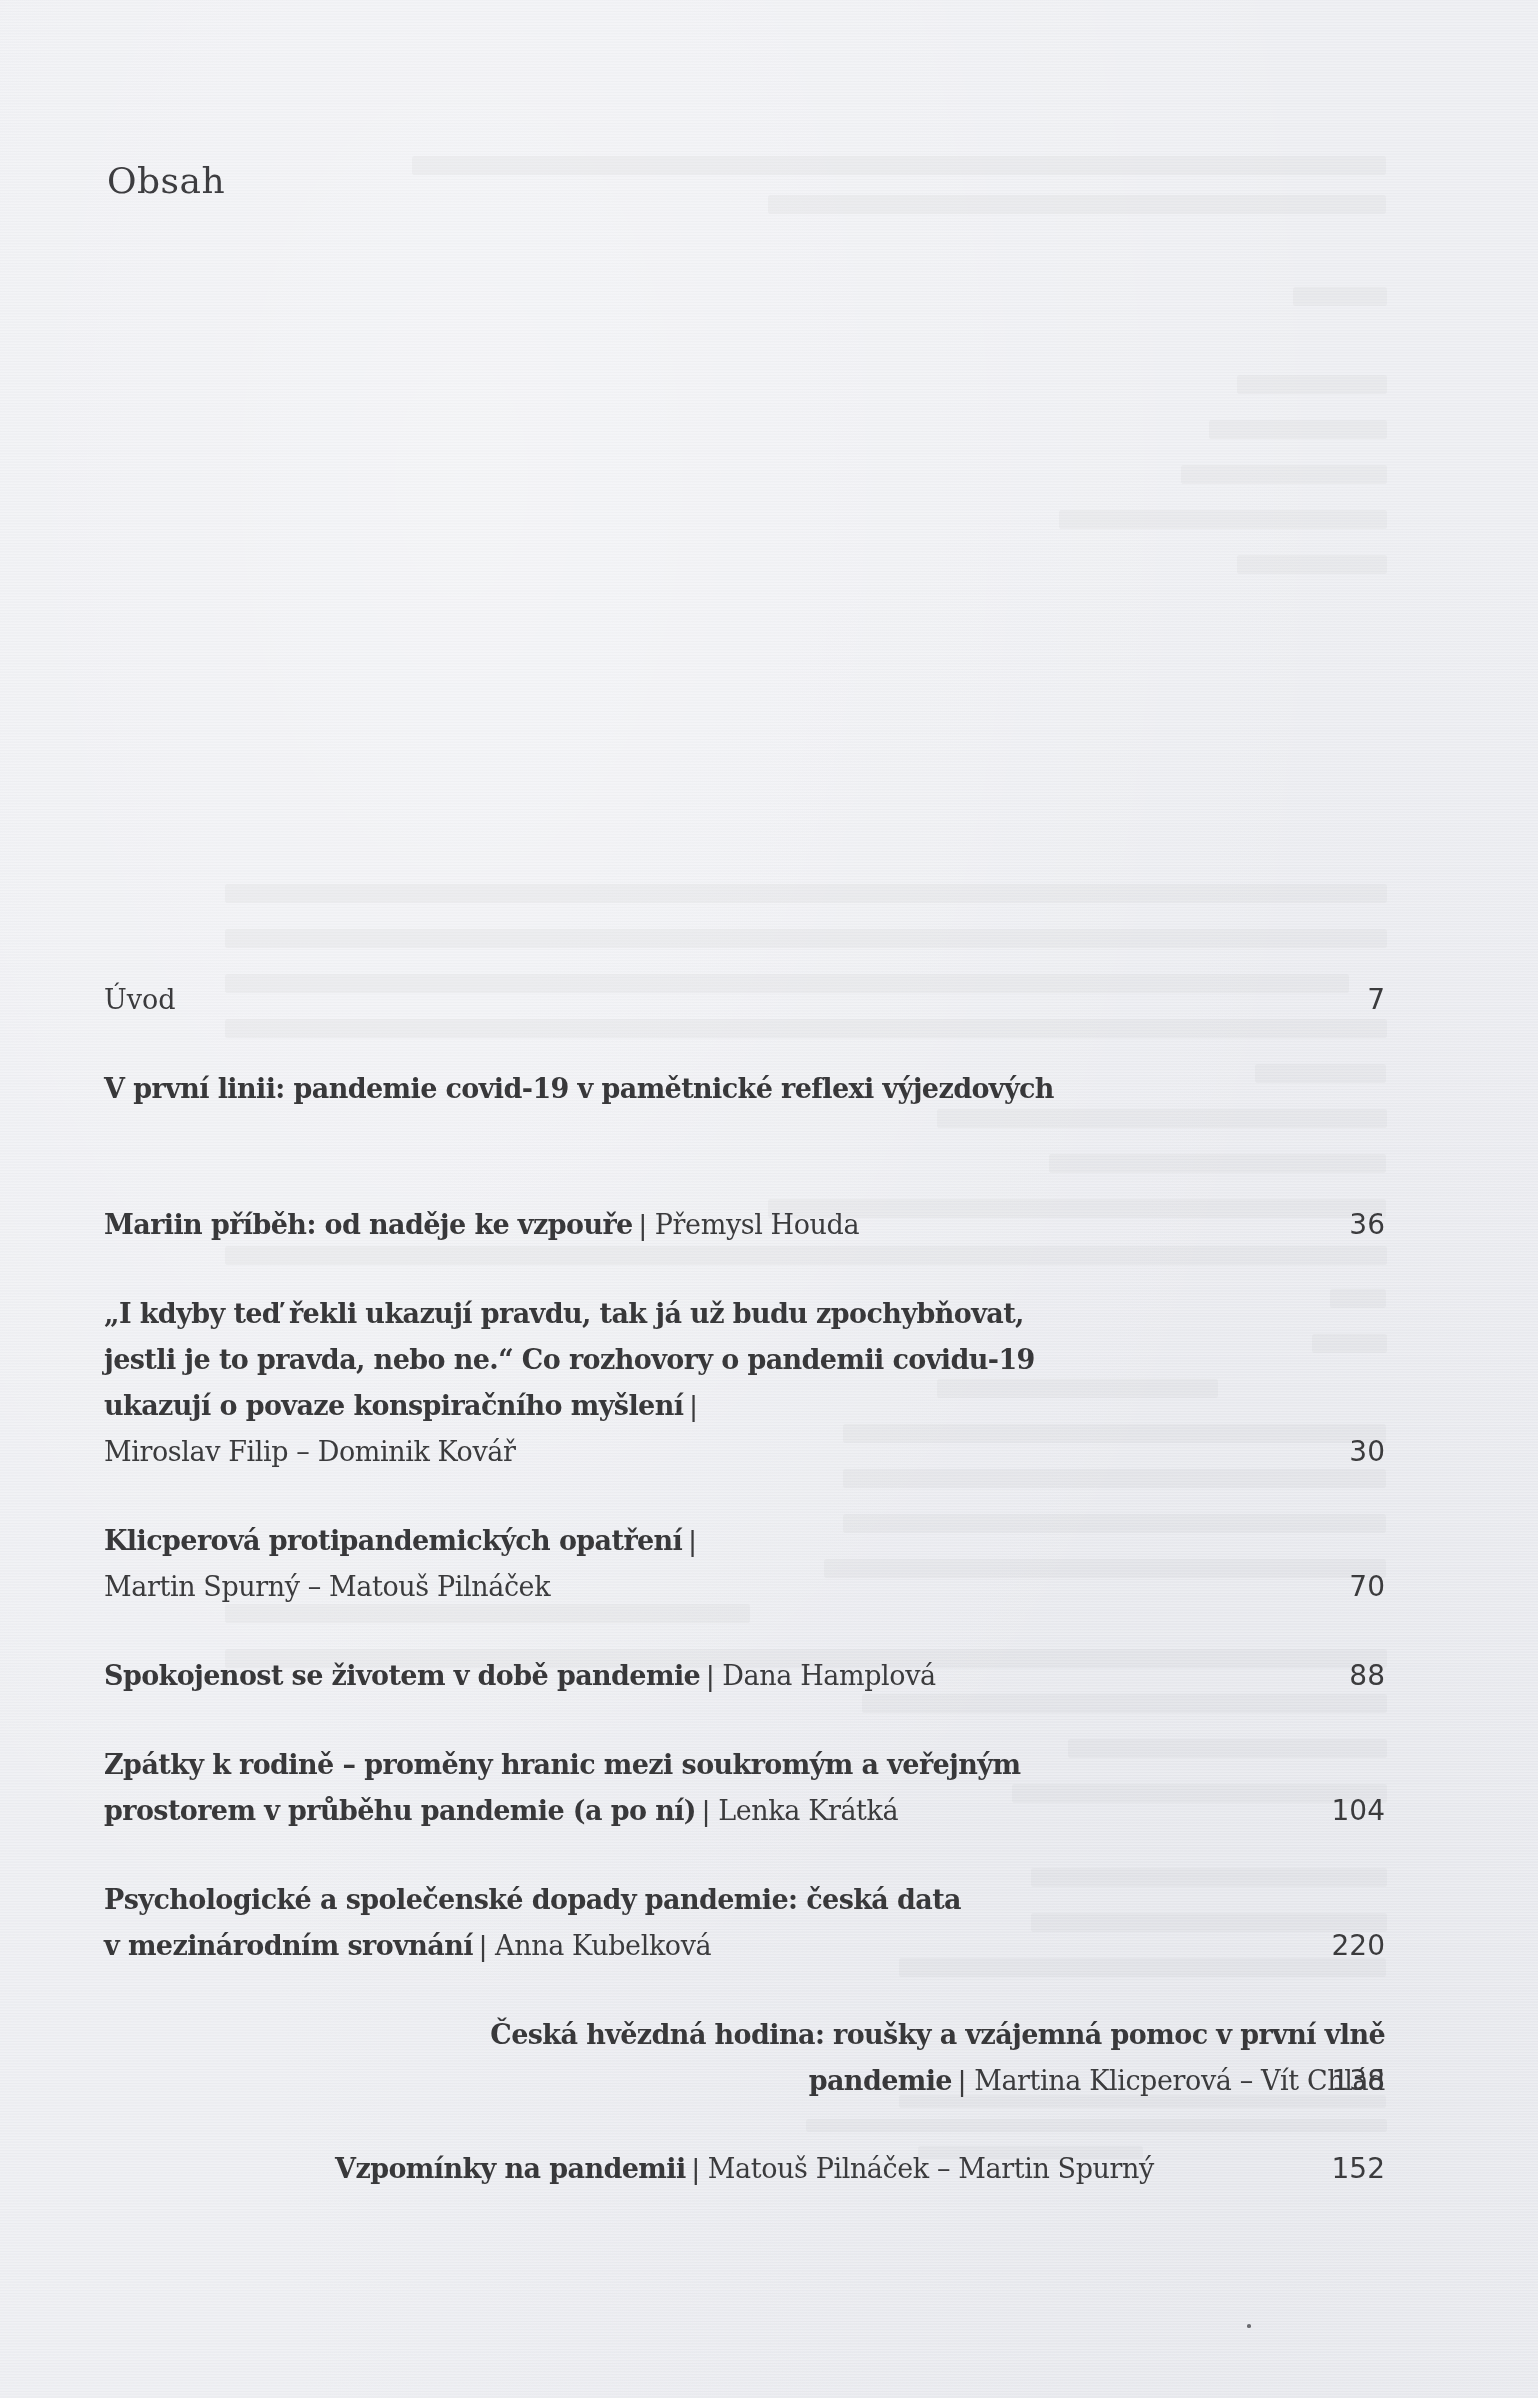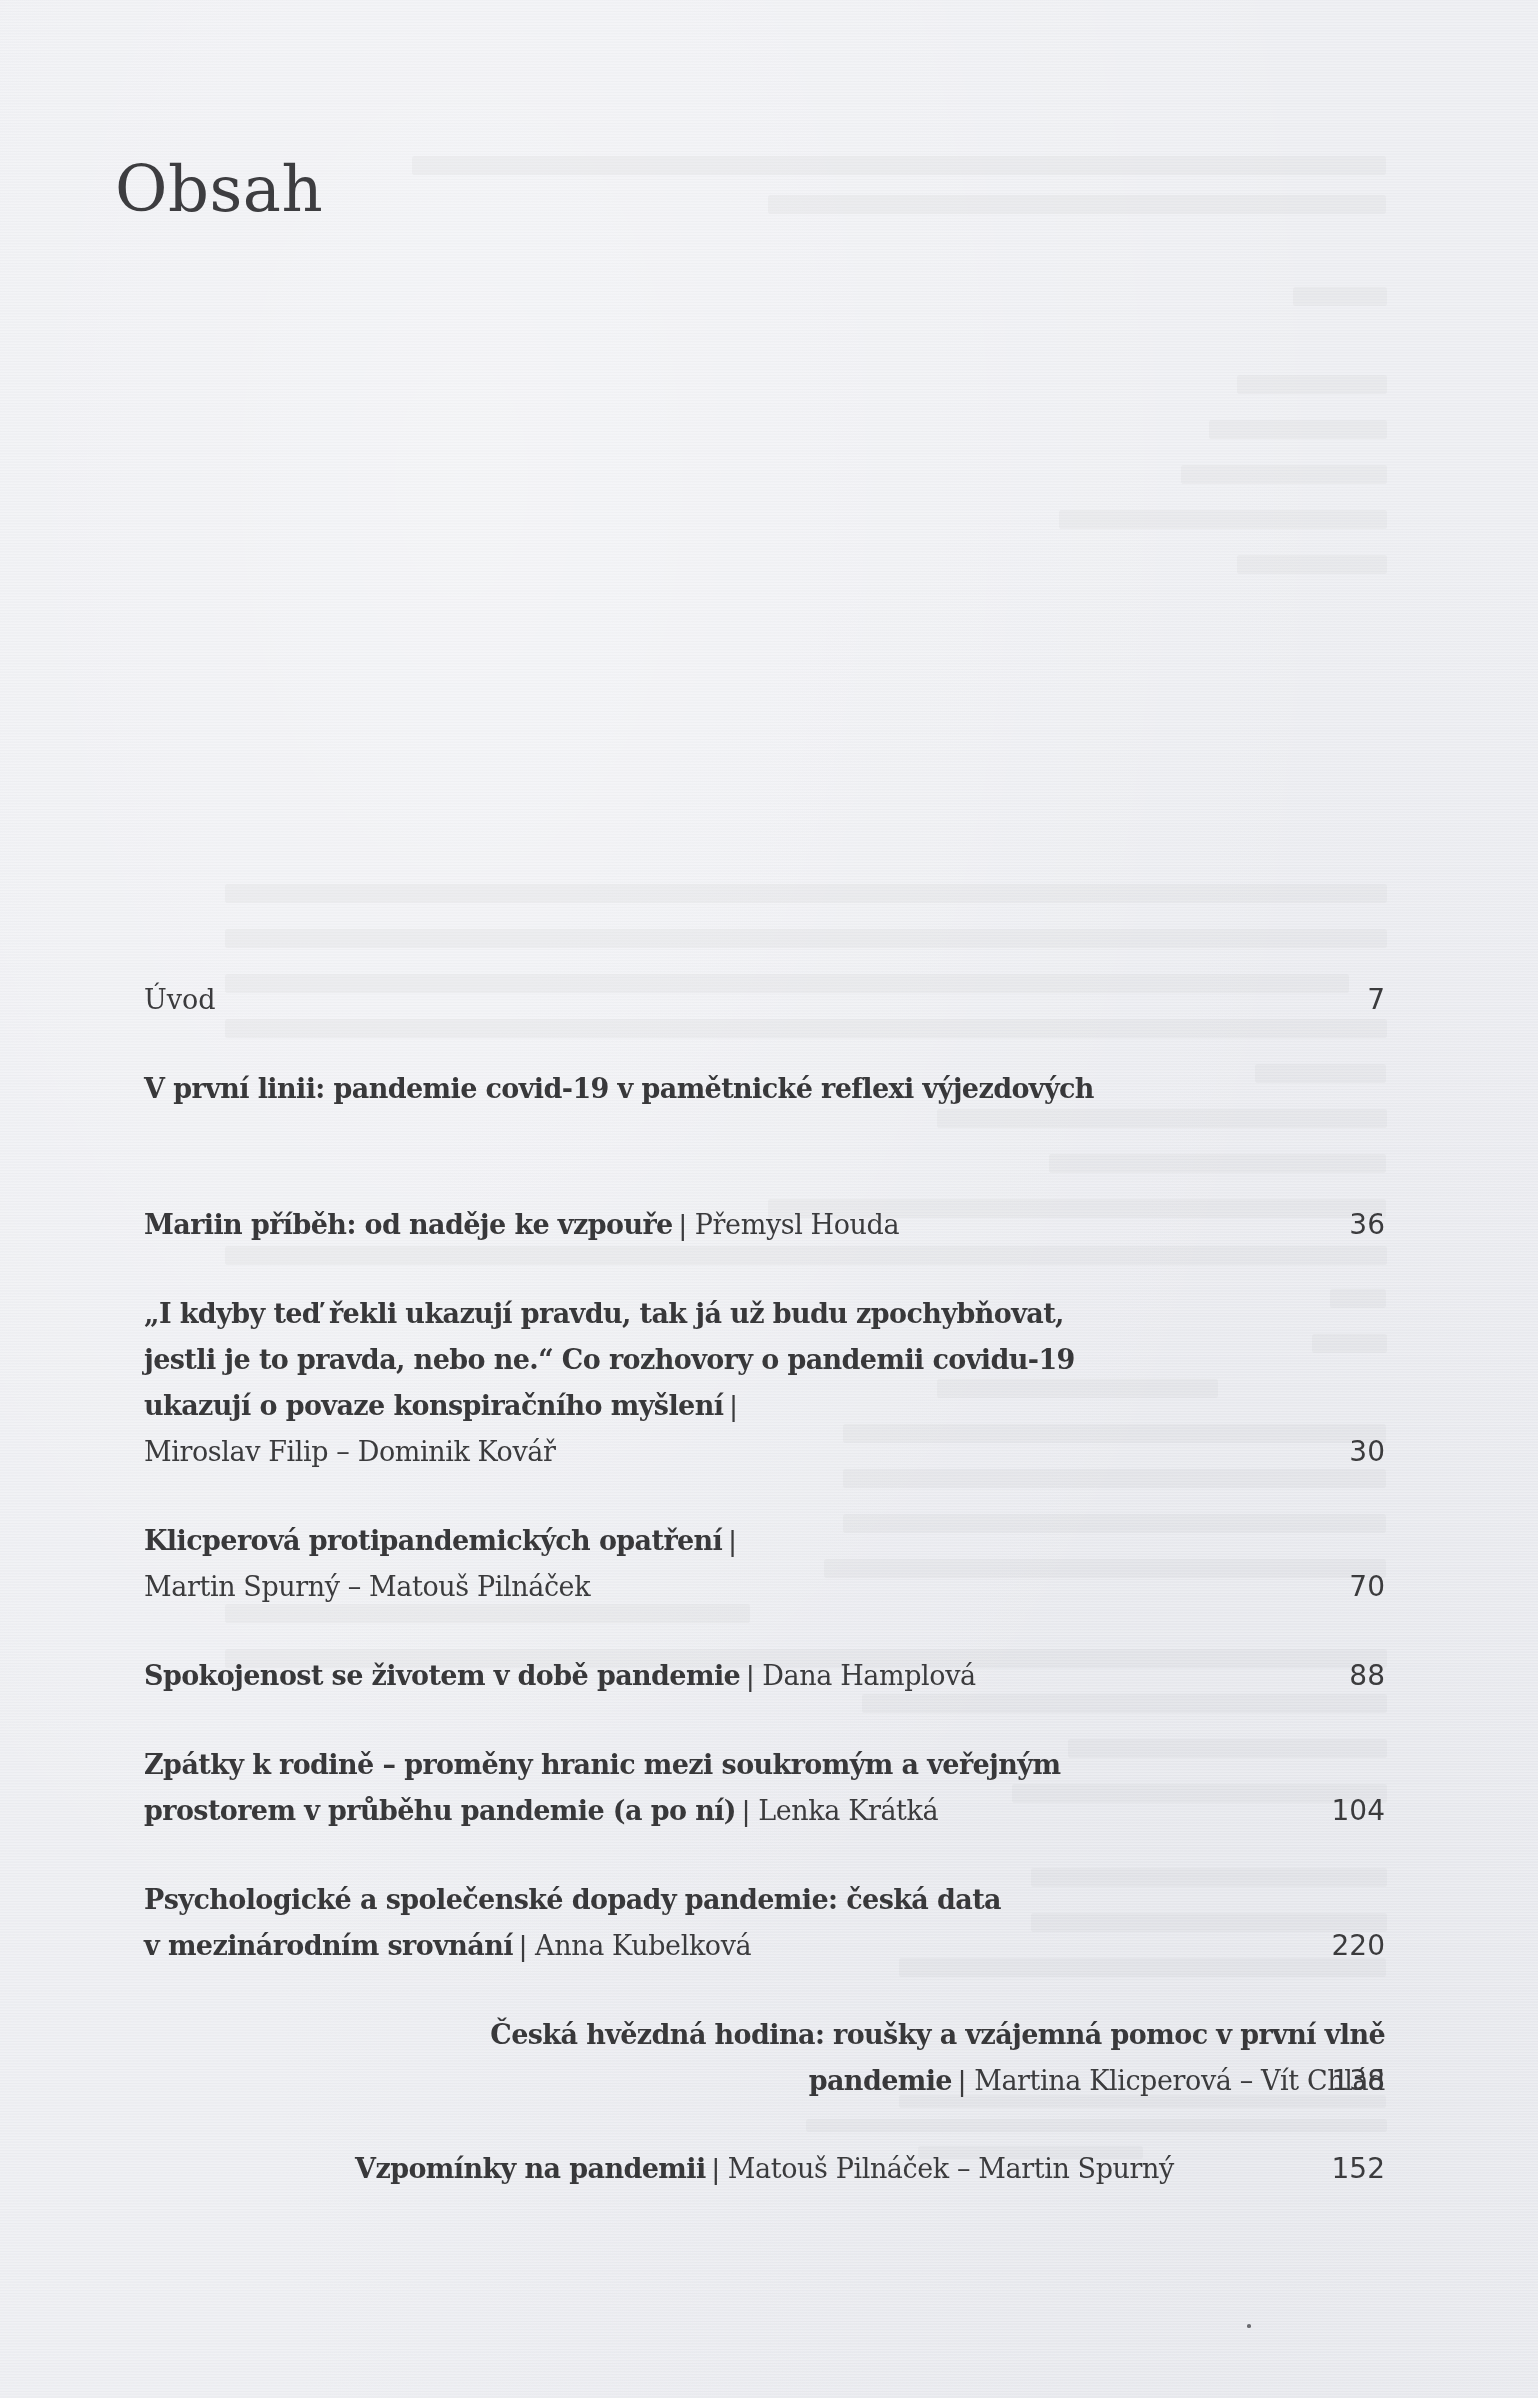--- a/index.html
+++ b/index.html
@@ -29,40 +29,39 @@
       position: absolute;
       background: rgba(150, 152, 160, 0.07);
       border-radius: 2.8px;
       height: 17px;
     }
     .title {
       position: absolute;
       left: 107px;
       top: 148px;
       font-family: "DejaVu Serif", serif;
-      font-size: 64px;
+      font-size: 36px;
       line-height: 66px;
       font-weight: normal;
       letter-spacing: 0.5px;
-      margin: 8px;
+      margin: 0;
       color: #3d3d40;
     }
     .entry {
       position: absolute;
       left: 104px;
       width: 1281px;
       font-size: 27px;
       line-height: 46px;
     }
     .entry .line {
       display: block;
       white-space: nowrap;
       position: relative;
       height: 46px;
-      margin-left: 40px;
     }
     .entry .bold {
       font-family: "DejaVu Serif", serif;
       font-weight: bold;
       letter-spacing: -0.6px;
       color: #38383a;
     }
     .entry .sep {
       font-family: "DejaVu Sans", sans-serif;
       font-weight: normal;

